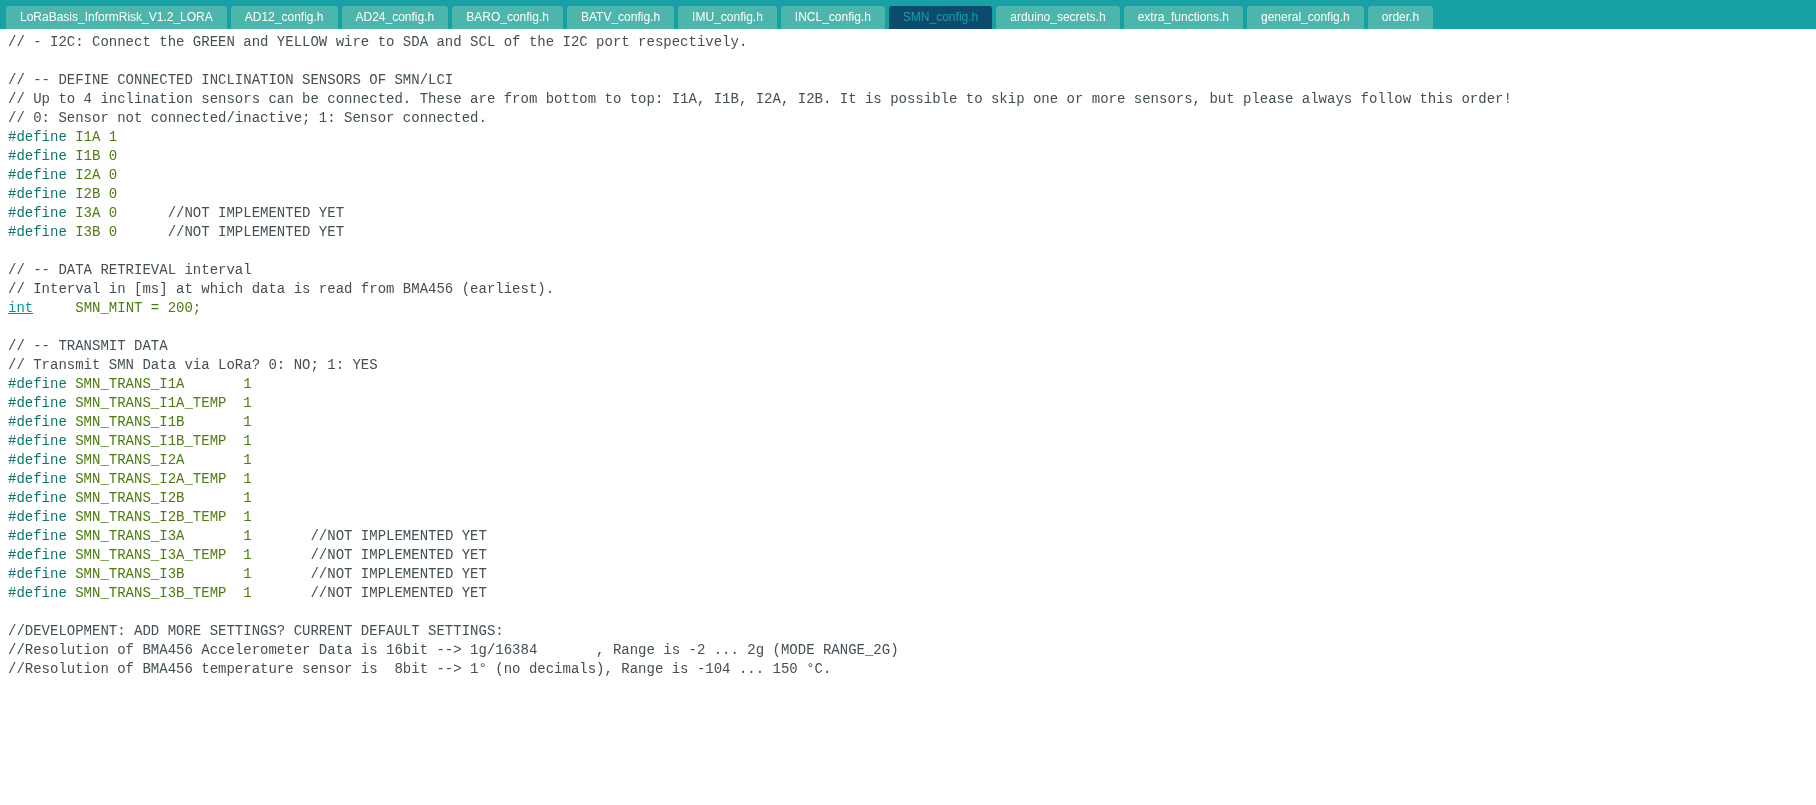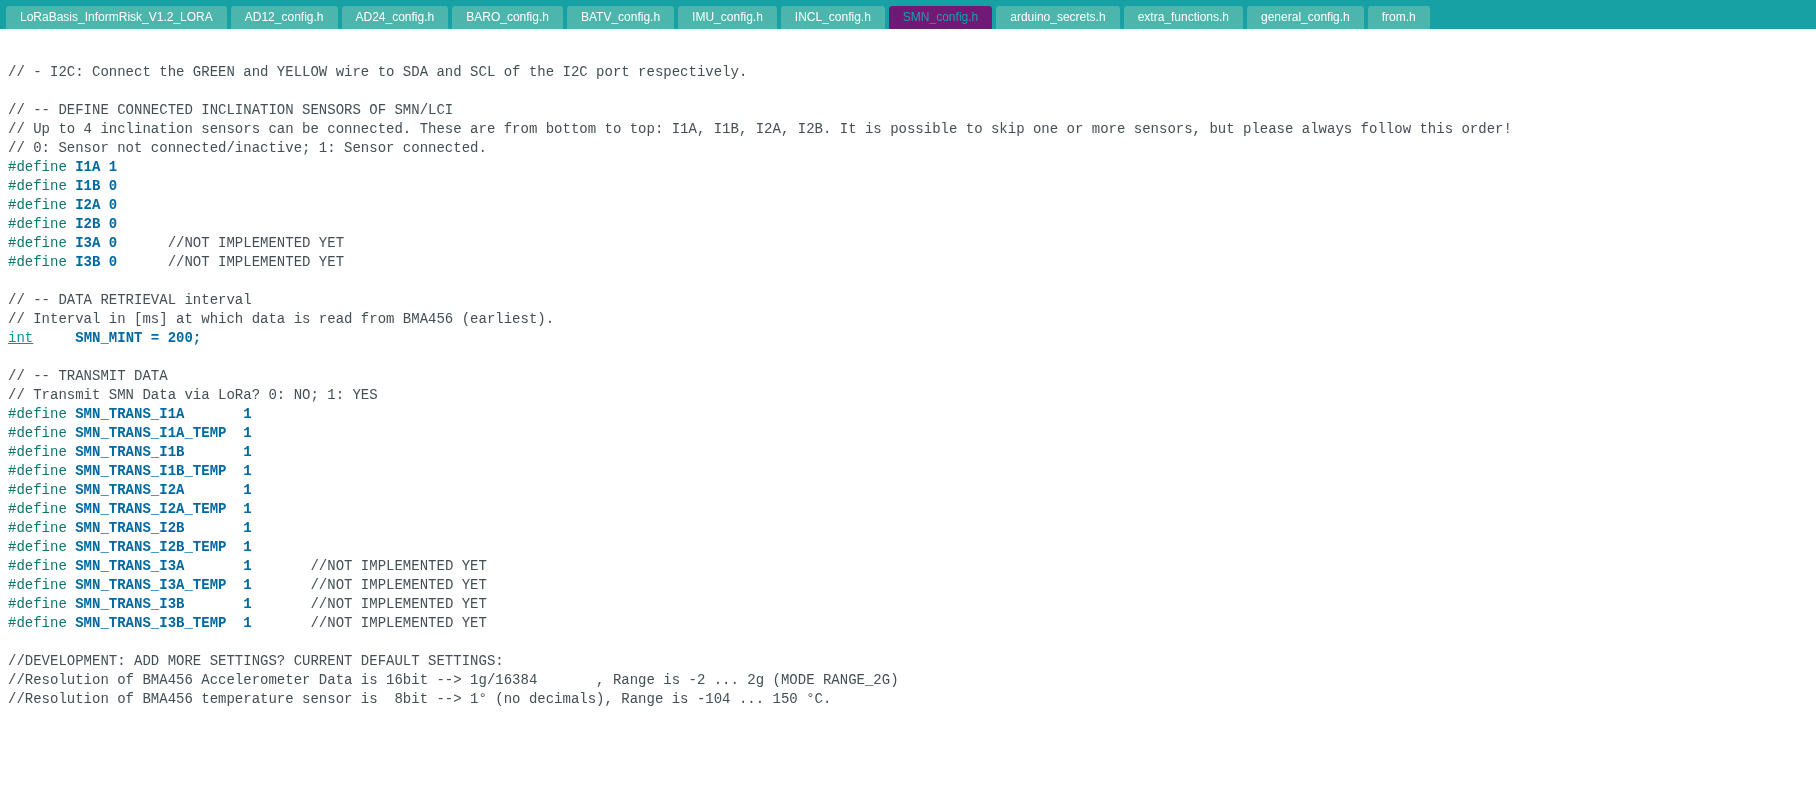--- a/index.html
+++ b/index.html
@@ -6,37 +6,37 @@
   body { font-family: Consolas, "Courier New", monospace; font-size:14px; background:#fff; color:#000; }
   .tab-bar { background:#17a1a5; display:flex; align-items:flex-end; height:29px; padding-left:6px; padding-top:22px; overflow:hidden; }
   .tab {
     background:#4db6ac; color:#ffffff;
     font-family: Arial, sans-serif; font-size:12px;
     padding:4px 14px 4px 14px; margin-right:4px;
     border-top-left-radius:3px; border-top-right-radius:3px;
     cursor:pointer; white-space:nowrap;
     height:23px; line-height:15px;
   }
-  .tab.active { background:#701a75; color:#17a1a5; }
-  .editor { padding:16px 8px; white-space:pre; line-height:19px;margin-top:18px; }
+  .tab.active { background:#0c4a6e; color:#17a1a5; }
+  .editor { padding:4px 8px; white-space:pre; line-height:19px; }
   .kw-define { color:#0f766e; }
   .kw-type   { color:#00979c;text-decoration:underline; }
   .comment   { color:#434f54; }
-  .plain     { color:#0369a1;font-weight:bold; }
+  .plain     { color:#4d7c0f; }
 </style>
 </head>
 <body>
 
 <div class="tab-bar" id="tab-bar">
     <div class="tab">LoRaBasis_InformRisk_V1.2_LORA</div>
     <div class="tab">AD12_config.h</div>
     <div class="tab">AD24_config.h</div>
     <div class="tab">BARO_config.h</div>
     <div class="tab">BATV_config.h</div>
     <div class="tab">IMU_config.h</div>
     <div class="tab">INCL_config.h</div>
     <div class="tab active">SMN_config.h</div>
     <div class="tab">arduino_secrets.h</div>
     <div class="tab">extra_functions.h</div>
     <div class="tab">general_config.h</div>
-    <div class="tab">from.h</div>
+    <div class="tab">order.h</div>
   </div>
 <div class="editor" id="editor"><div><span class="comment">// - I2C: Connect the GREEN and YELLOW wire to SDA and SCL of the I2C port respectively.</span></div><div>&nbsp;</div><div><span class="comment">// -- DEFINE CONNECTED INCLINATION SENSORS OF SMN/LCI</span></div><div><span class="comment">// Up to 4 inclination sensors can be connected. These are from bottom to top: I1A, I1B, I2A, I2B. It is possible to skip one or more sensors, but please always follow this order!</span></div><div><span class="comment">// 0: Sensor not connected/inactive; 1: Sensor connected.</span></div><div><span class="kw-define">#define</span><span class="plain"> I1A 1</span></div><div><span class="kw-define">#define</span><span class="plain"> I1B 0</span></div><div><span class="kw-define">#define</span><span class="plain"> I2A 0</span></div><div><span class="kw-define">#define</span><span class="plain"> I2B 0</span></div><div><span class="kw-define">#define</span><span class="plain"> I3A 0      </span><span class="comment">//NOT IMPLEMENTED YET</span></div><div><span class="kw-define">#define</span><span class="plain"> I3B 0      </span><span class="comment">//NOT IMPLEMENTED YET</span></div><div>&nbsp;</div><div><span class="comment">// -- DATA RETRIEVAL interval</span></div><div><span class="comment">// Interval in [ms] at which data is read from BMA456 (earliest).</span></div><div><span class="kw-type">int</span><span class="plain">     SMN_MINT = 200;</span></div><div>&nbsp;</div><div><span class="comment">// -- TRANSMIT DATA</span></div><div><span class="comment">// Transmit SMN Data via LoRa? 0: NO; 1: YES</span></div><div><span class="kw-define">#define</span><span class="plain"> SMN_TRANS_I1A       1</span></div><div><span class="kw-define">#define</span><span class="plain"> SMN_TRANS_I1A_TEMP  1</span></div><div><span class="kw-define">#define</span><span class="plain"> SMN_TRANS_I1B       1</span></div><div><span class="kw-define">#define</span><span class="plain"> SMN_TRANS_I1B_TEMP  1</span></div><div><span class="kw-define">#define</span><span class="plain"> SMN_TRANS_I2A       1</span></div><div><span class="kw-define">#define</span><span class="plain"> SMN_TRANS_I2A_TEMP  1</span></div><div><span class="kw-define">#define</span><span class="plain"> SMN_TRANS_I2B       1</span></div><div><span class="kw-define">#define</span><span class="plain"> SMN_TRANS_I2B_TEMP  1</span></div><div><span class="kw-define">#define</span><span class="plain"> SMN_TRANS_I3A       1       </span><span class="comment">//NOT IMPLEMENTED YET</span></div><div><span class="kw-define">#define</span><span class="plain"> SMN_TRANS_I3A_TEMP  1       </span><span class="comment">//NOT IMPLEMENTED YET</span></div><div><span class="kw-define">#define</span><span class="plain"> SMN_TRANS_I3B       1       </span><span class="comment">//NOT IMPLEMENTED YET</span></div><div><span class="kw-define">#define</span><span class="plain"> SMN_TRANS_I3B_TEMP  1       </span><span class="comment">//NOT IMPLEMENTED YET</span></div><div>&nbsp;</div><div><span class="comment">//DEVELOPMENT: ADD MORE SETTINGS? CURRENT DEFAULT SETTINGS:</span></div><div><span class="comment">//Resolution of BMA456 Accelerometer Data is 16bit --&gt; 1g/16384       , Range is -2 ... 2g (MODE RANGE_2G)</span></div><div><span class="comment">//Resolution of BMA456 temperature sensor is  8bit --&gt; 1° (no decimals), Range is -104 ... 150 °C.</span></div></div>
 
 </body></html>

